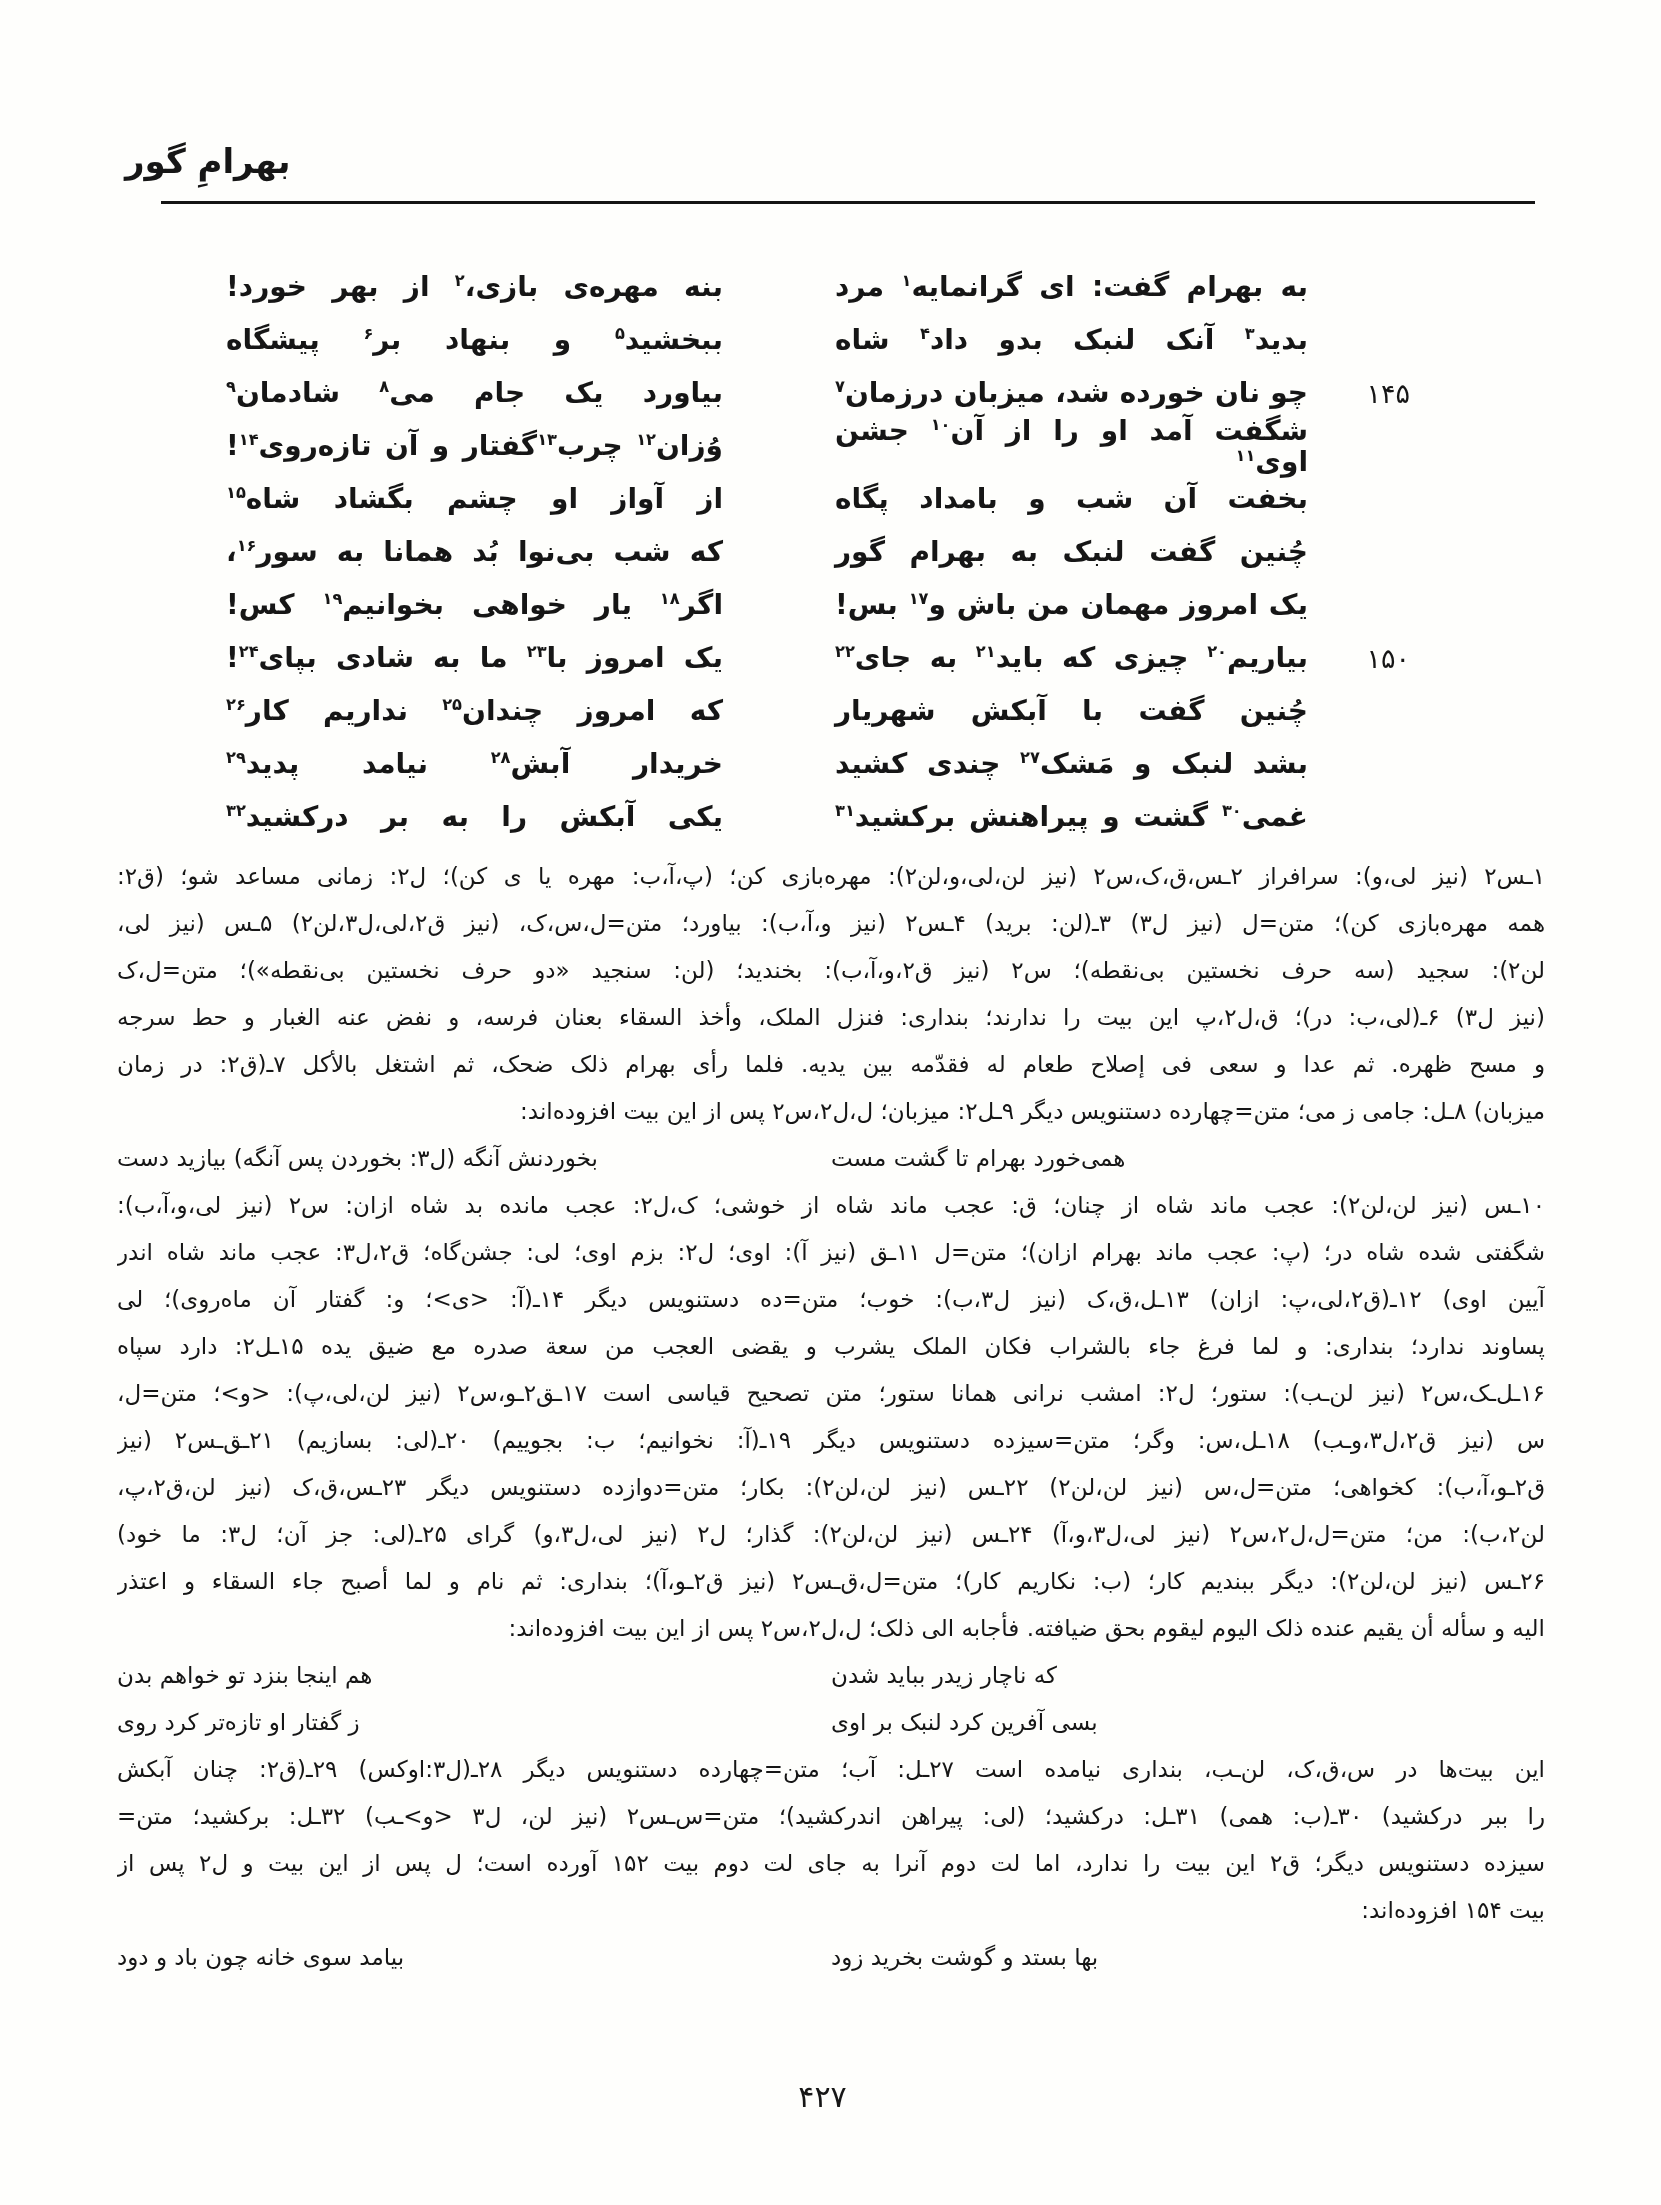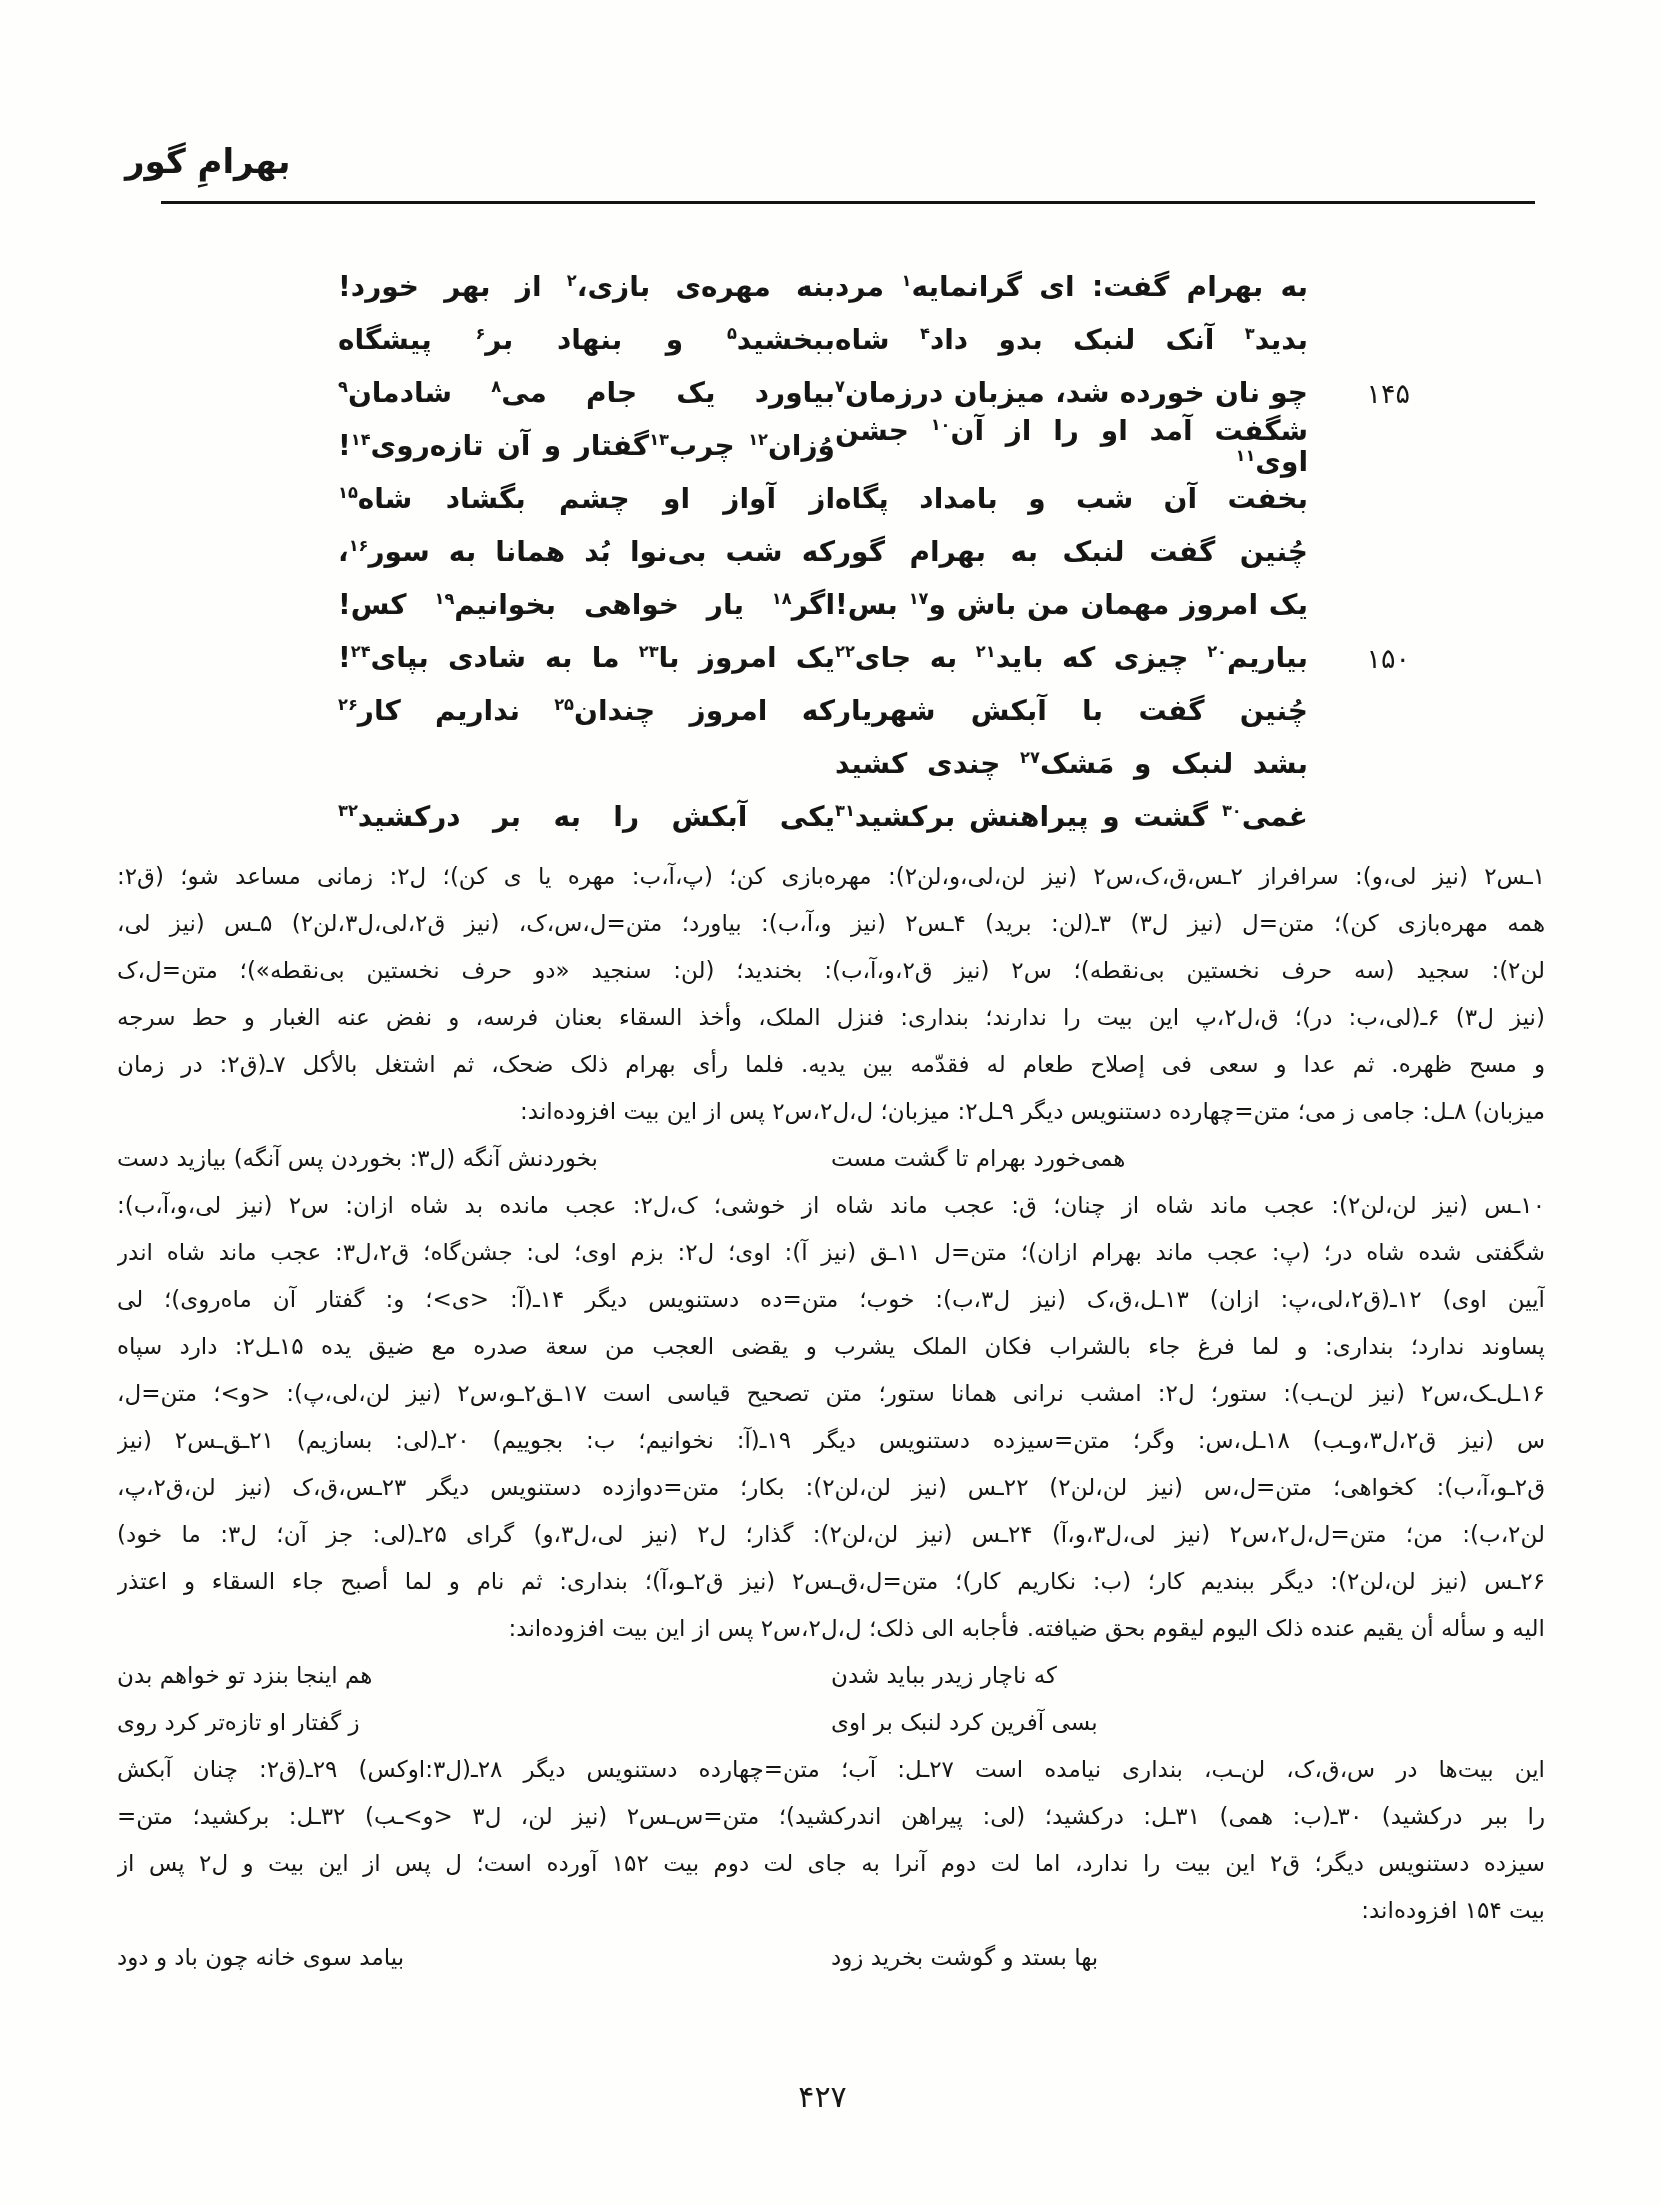--- a/index.html
+++ b/index.html
@@ -30,21 +30,21 @@
   .vnum{
     width:85px;margin-left:17px;flex:0 0 auto;
     font-size:27px;text-align:right;letter-spacing:1.4px;
   }
   .hemi{
     font-size:28px;line-height:1.1;
     text-align:justify;text-align-last:justify;
     white-space:nowrap0;
     font-weight:bold;
   }
-  .hemi.r{width:473px;flex:0 0 auto;}
+  .hemi.r{width:473px;margin-left:112px;flex:0 0 auto;}
   .hemi.l{width:497px;flex:0 0 auto;}
   .hemi sup{font-size:58%;line-height:0;}
   
   .apparatus{
     position:absolute;top:853px;right:116px;width:1428px;
     font-size:23px;line-height:47px;direction:rtl;
   }
   .app-line{text-align:justify;text-align-last:justify;height:47px;overflow:hidden;}
   .app-line.end{text-align:center;text-align-last:right;}
   .app-verse{display:flex;direction:rtl;height:47px;align-items:center;}
@@ -105,20 +105,21 @@
       <div class="hemi l">یک امروز با<sup>۲۳</sup> ما به شادی بپای<sup>۲۴</sup>!</div>
     </div>
     <div class="vrow">
       <div class="vnum"></div>
       <div class="hemi r">چُنین گفت با آبکش شهریار</div>
       <div class="hemi l">که امروز چندان<sup>۲۵</sup> نداریم کار<sup>۲۶</sup></div>
     </div>
     <div class="vrow">
       <div class="vnum"></div>
       <div class="hemi r">بشد لنبک و مَشک<sup>۲۷</sup> چندی کشید</div>
+      <div class="hemi l">خریدار آبش<sup>۲۸</sup> نیامد پدید<sup>۲۹</sup></div>
     </div>
     <div class="vrow">
       <div class="vnum"></div>
       <div class="hemi r">غمی<sup>۳۰</sup> گشت و پیراهنش برکشید<sup>۳۱</sup></div>
       <div class="hemi l">یکی آبکش را به بر درکشید<sup>۳۲</sup></div>
     </div>
   </div>
 
   <div class="apparatus">
     <div class="app-line">۱ـس۲ (نیز لی،و): سرافراز ۲ـس،ق،ک،س۲ (نیز لن،لی،و،لن۲): مهره‌بازی کن؛ (پ،آ،ب: مهره یا ی کن)؛ ل۲: زمانی مساعد شو؛ (ق۲:</div>

